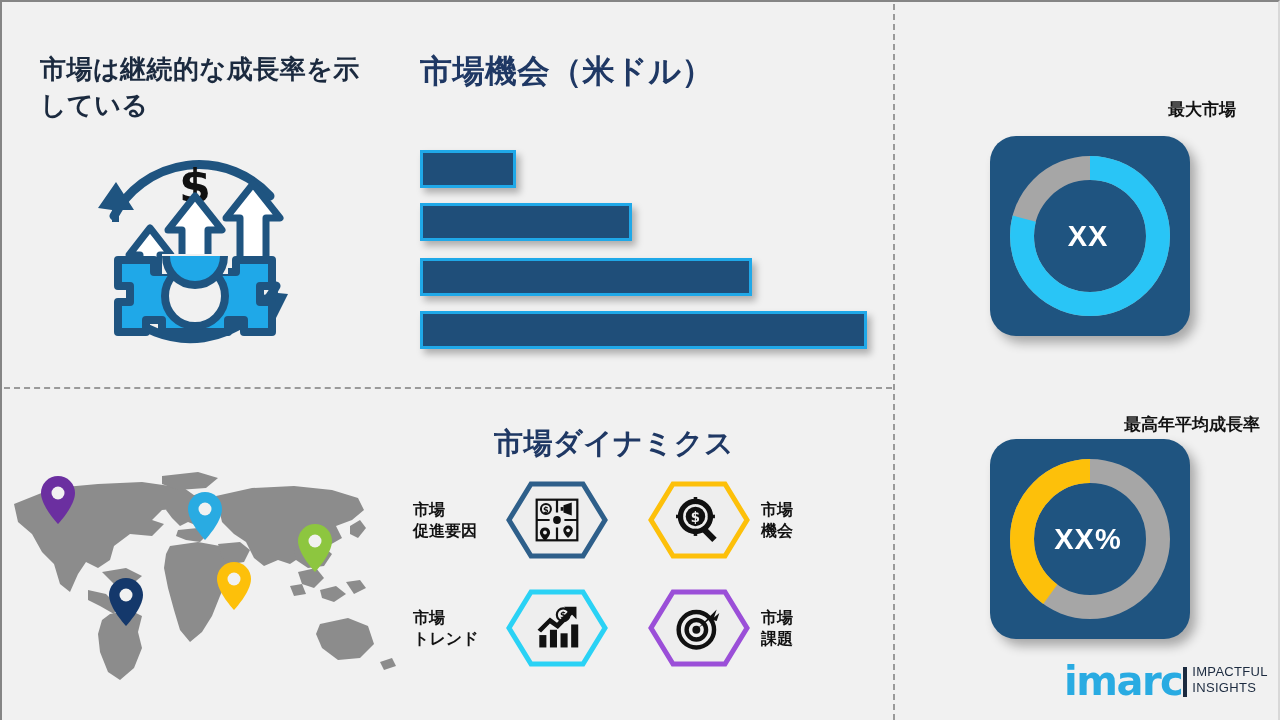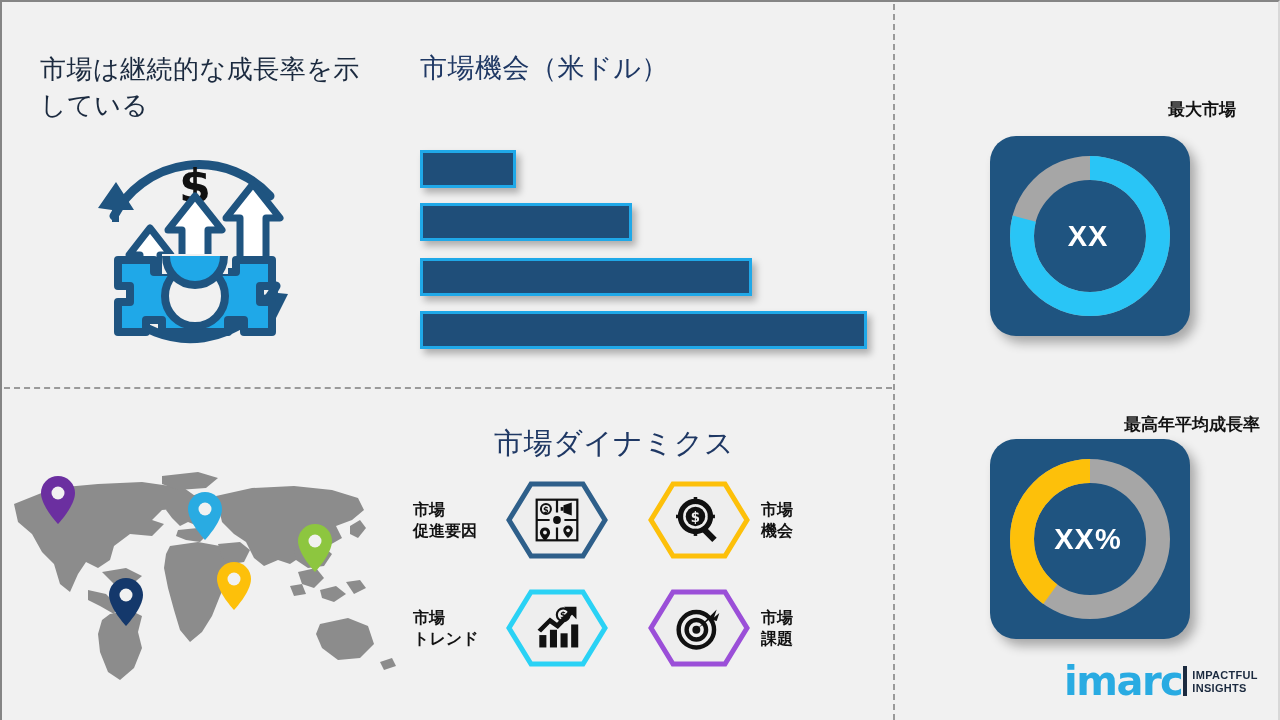--- a/index.html
+++ b/index.html
@@ -24,31 +24,31 @@
     border-left: 2px dashed #9a9a9a;
   }
   .h-divider {
     position: absolute; left: 2px; top: 385px; width: 888px; height: 0;
     border-top: 2px dashed #9a9a9a;
   }
 
   
   .title-navy {
     color: #1f3864;
-    font-weight: normal;
+    font-weight: bold;
     letter-spacing: 0.5px;
   }
   #title-growth {
     position: absolute; left: 38px; top: 50px; width: 340px;
     font-size: 26px; line-height: 1.38;
     color: #1b2a3f;
   }
   #title-opportunity {
     position: absolute; left: 418px; top: 48px; width: 440px;
-    font-size: 27px; text-align: left;
+    font-size: 32px; text-align: left;
   }
   #title-region {
     position: absolute; left: 152px; top: 424px;
     font-size: 28px;
   }
   #title-dynamics {
     position: absolute; left: 492px; top: 422px;
     font-size: 29px;
   }
   .donut-caption {
@@ -112,21 +112,21 @@
 
   
   #logo { position: absolute; left: 1062px; top: 662px; display: flex; align-items: flex-end; }
   #logo-word {
     font-size: 40px; font-weight: bold; color: #29ABE2;
     letter-spacing: -1.5px; line-height: 0.88;
     font-family: "DejaVu Sans", sans-serif;
   }
   #logo-bar { width: 4px; height: 30px; background: #1b2a3f; margin: 0 5px 3px 1px; }
   #logo-tagline {
-    font-size: 11px; font-weight: bold; color: #1b2a3f;
+    font-size: 13px; font-weight: normal; color: #1b2a3f;
     line-height: 1.25; letter-spacing: 0.3px; padding-bottom: 3px;
   }
 </style>
 </head>
 <body>
 
 <div id="slide">
 
   <div class="v-divider"></div>
   <div class="h-divider"></div>

